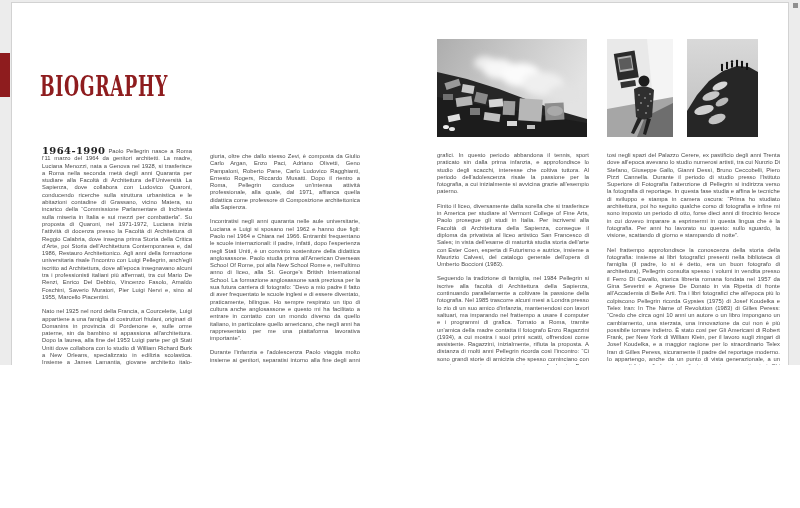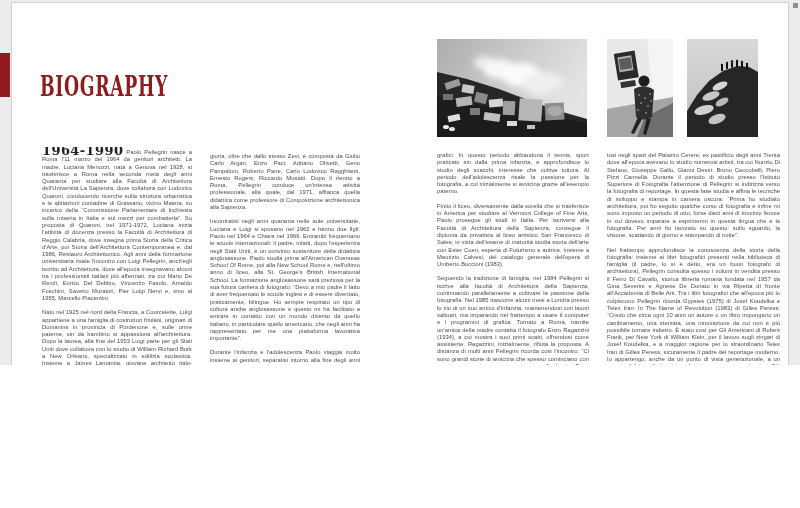--- a/index.html
+++ b/index.html
@@ -4,21 +4,21 @@
 <style>
   html,body{margin:0;padding:0;}
   body{width:800px;height:508px;font-family:"Liberation Sans",sans-serif;}
   .stage{position:relative;width:800px;height:365px;background:#ececec;overflow:hidden;}
   .sheet{position:absolute;left:11px;top:2px;width:778px;height:494px;background:#ffffff;border:1px solid #d2d2d2;box-sizing:border-box;}
   .red-tab{position:absolute;left:0;top:53px;width:10px;height:44px;background:#8e1c1e;}
   .viewer-chip{position:absolute;right:2px;top:3px;width:5px;height:5px;background:#8f8f8f;}
   .page-title{position:absolute;left:40px;top:70px;font-family:"DejaVu Serif","Liberation Serif",serif;font-weight:bold;font-size:28px;color:#8e1c1e;letter-spacing:1px;transform:scaleX(0.62);transform-origin:left top;white-space:nowrap;}
   .text-col{position:absolute;text-align:justify;font-size:5.8px;line-height:7.3px;color:#4a4a4a;letter-spacing:0.04px;overflow:hidden;hyphens:auto;}
   .text-col p{margin:0 0 7px 0;}
-  .runin{font-family:"DejaVu Serif","Liberation Serif",serif;font-weight:bold;font-size:13px;letter-spacing:0.4px;color:#222;padding-right:3px;line-height:7.3px;vertical-align:-1px;}
+  .runin{font-family:"DejaVu Serif","Liberation Serif",serif;font-weight:bold;font-size:10px;letter-spacing:0.4px;color:#222;padding-right:3px;line-height:7.3px;vertical-align:-1px;}
   .col-1{left:42px;top:147px;width:150px;height:331px;}
   .col-2{left:210px;top:153px;width:150px;height:325px;}
   .col-3{left:437px;top:39px;width:152px;height:440px;}
   .col-4{left:607px;top:39px;width:173px;height:440px;}
   .photo{display:block;background:#cfcfcf;overflow:hidden;}
   .photo svg{display:block;width:100%;height:100%;}
   .photo-row{display:flex;gap:14px;margin-bottom:15px;}
   .photo-single{width:150px;height:98px;margin-bottom:15px;}
   .photo-a{width:66px;height:98px;}
   .photo-b{width:71px;height:98px;}

